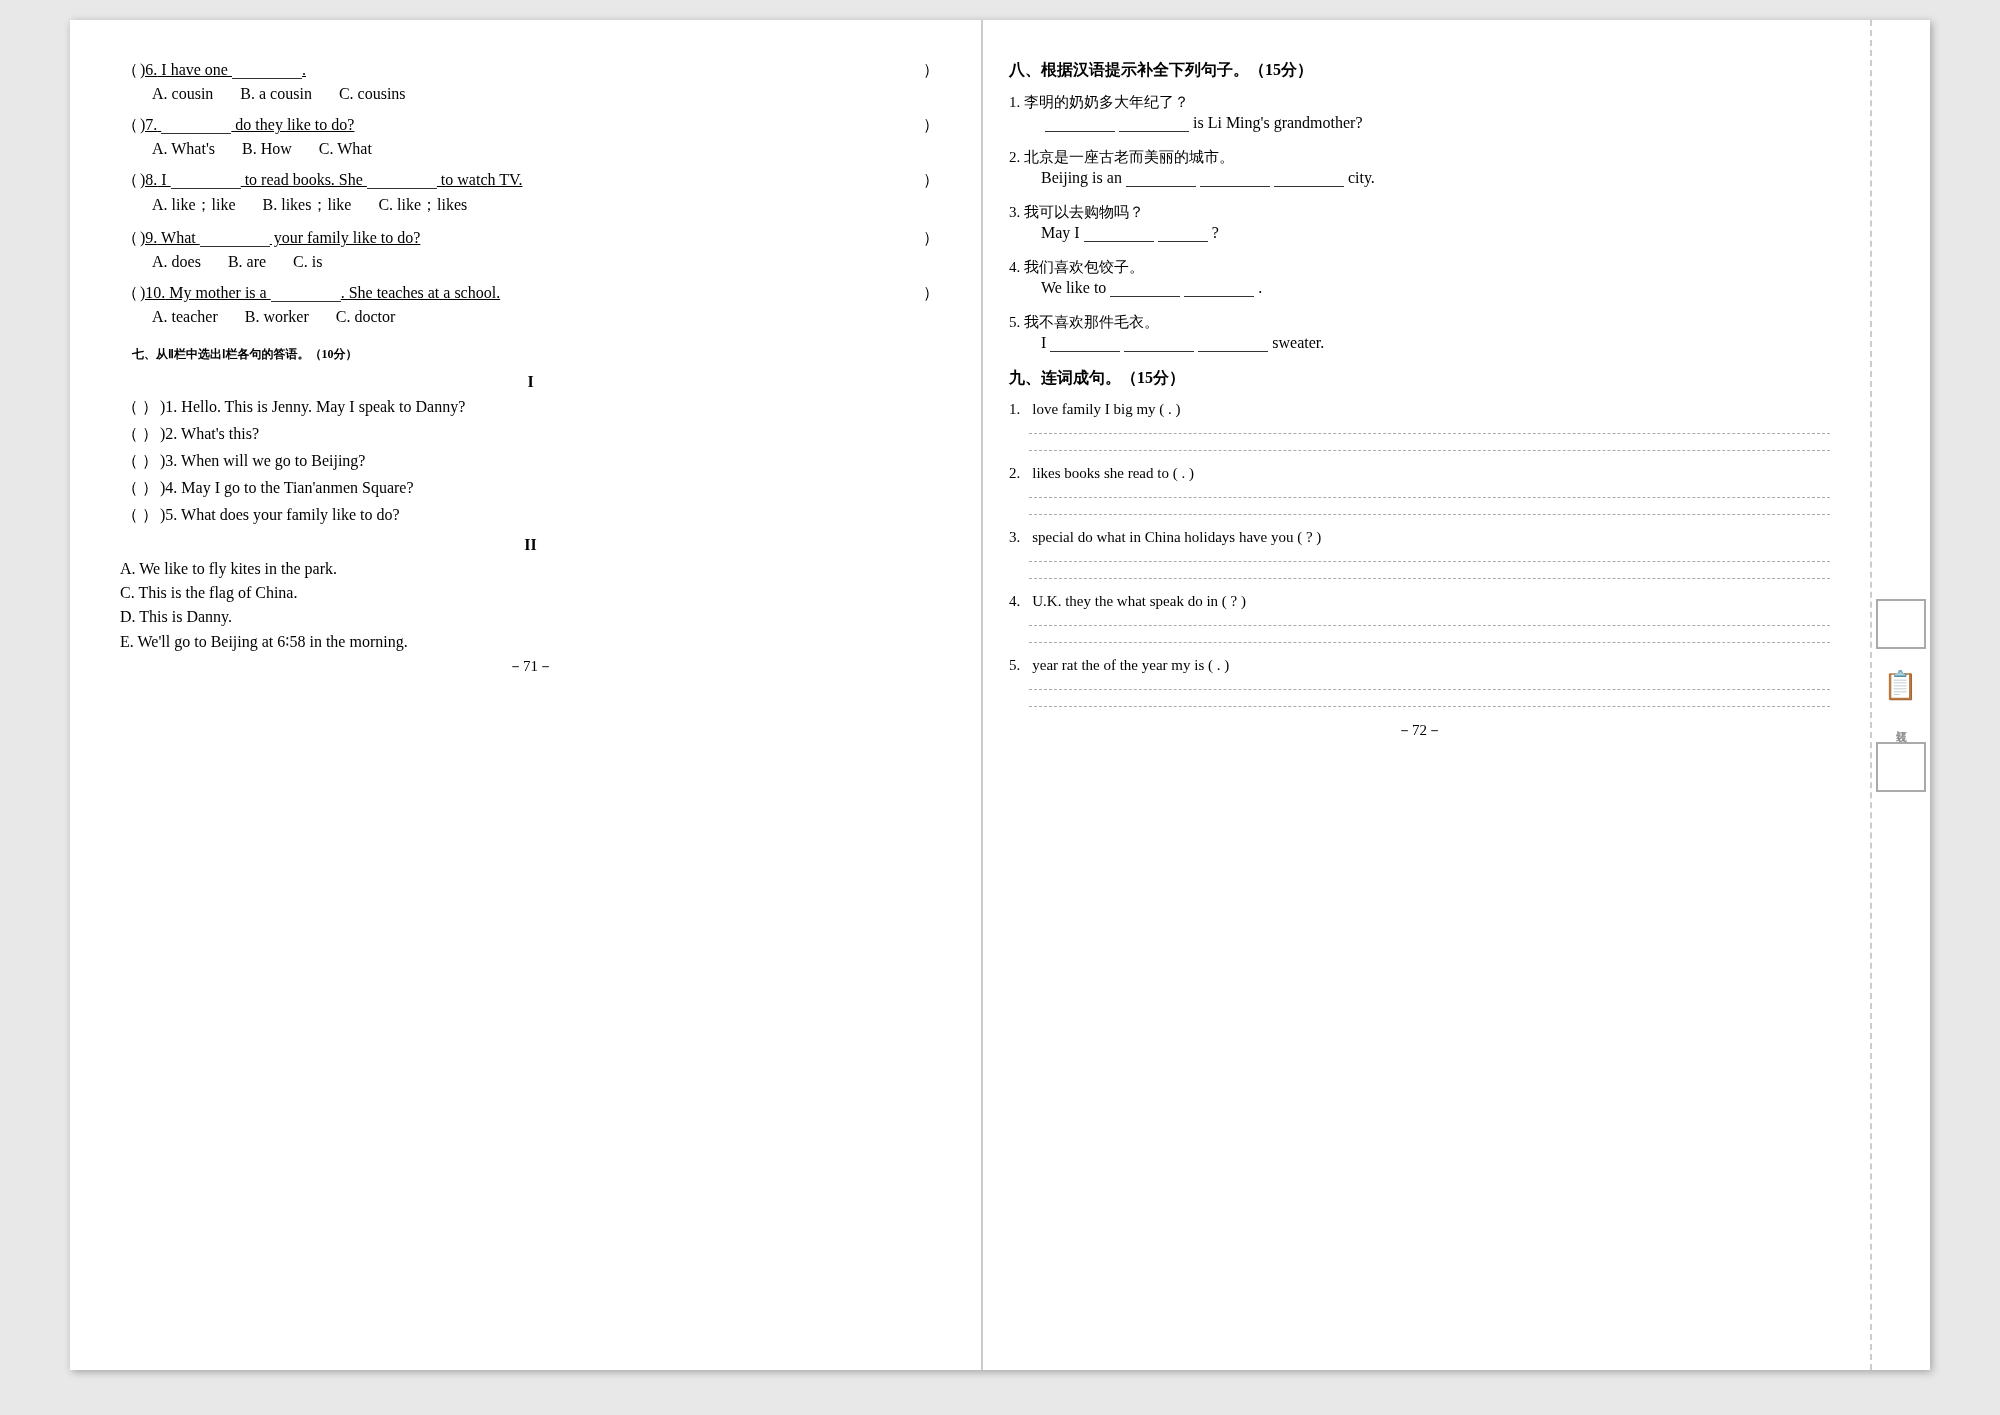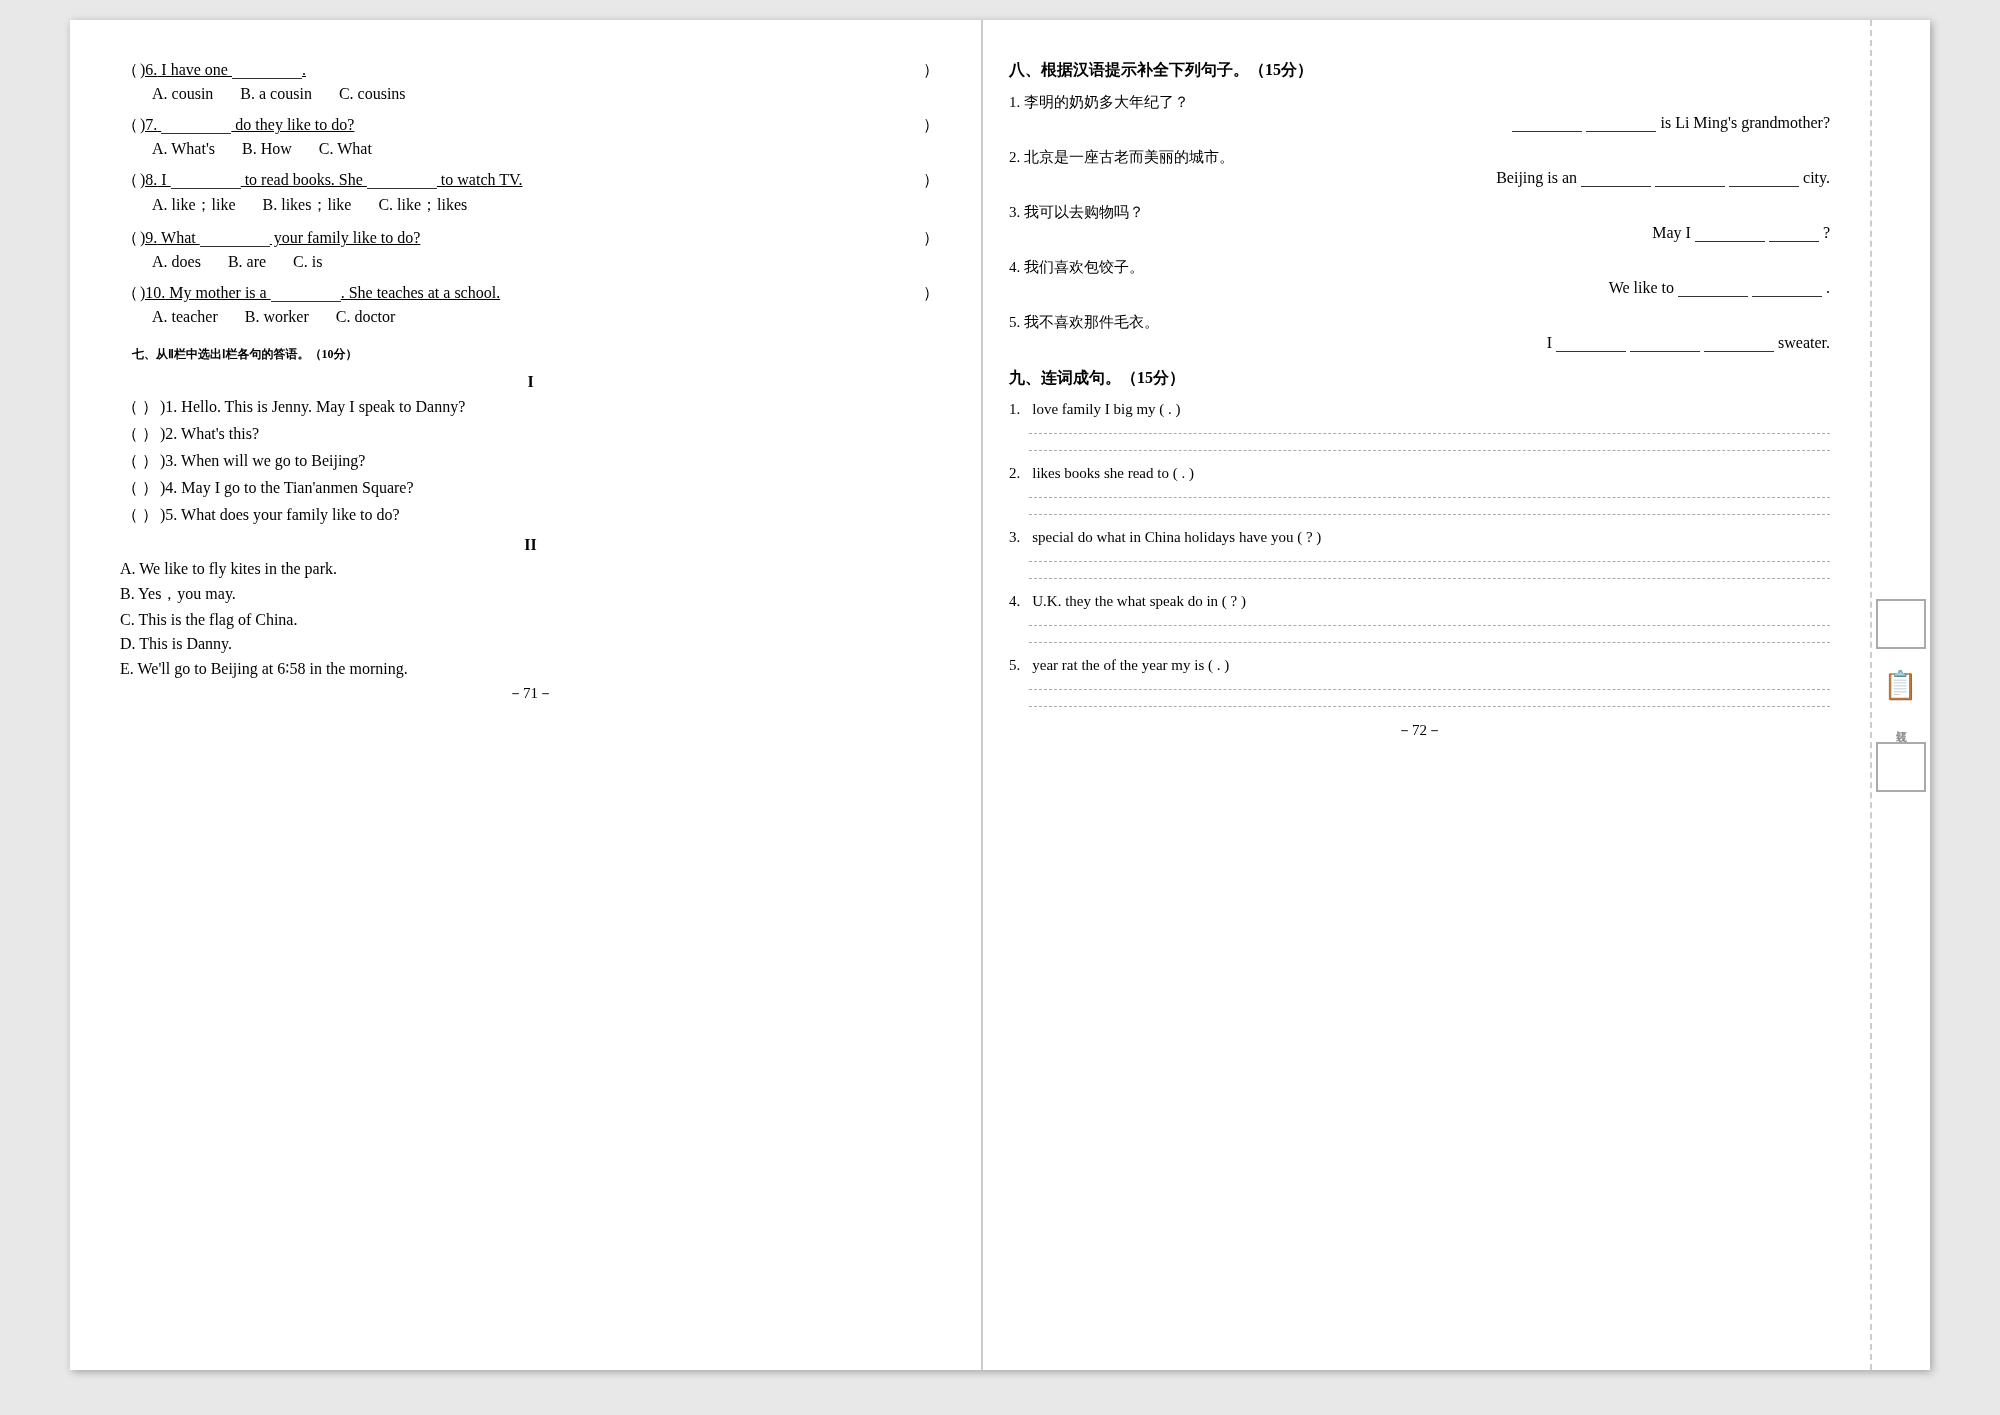--- a/index.html
+++ b/index.html
@@ -90,21 +90,20 @@
     .fill-q-number {
       font-size: 15px;
       margin-bottom: 2px;
     }
     .fill-q-english {
       margin-left: 20px;
       display: flex;
       align-items: baseline;
       gap: 4px;
       flex-wrap: wrap;
-      justify-content: flex-end;
     }
     .fill-blank {
       display: inline-block;
       border-bottom: 1px solid #333;
       min-width: 70px;
       height: 18px;
       vertical-align: bottom;
     }
     .fill-blank-sm {
       display: inline-block;
@@ -267,23 +266,20 @@
       <div class="list-item">
         <span class="paren">（</span>
         <span class="paren">）</span>
         <span class="list-text">)5. What does your family like to do?</span>
       </div>
 
       <div class="roman-center">II</div>
 
       <div class="list-item">
         <span class="list-text">A. We like to fly kites in the park.</span>
-      </div>
-      <div class="list-item">
-        <span class="list-text">B. Yes，you may.</span>
       </div>
       <div class="list-item">
         <span class="list-text">C. This is the flag of China.</span>
       </div>
       <div class="list-item">
         <span class="list-text">D. This is Danny.</span>
       </div>
       <div class="list-item">
         <span class="list-text">E. We'll go to Beijing at 6∶58 in the morning.</span>
       </div>

